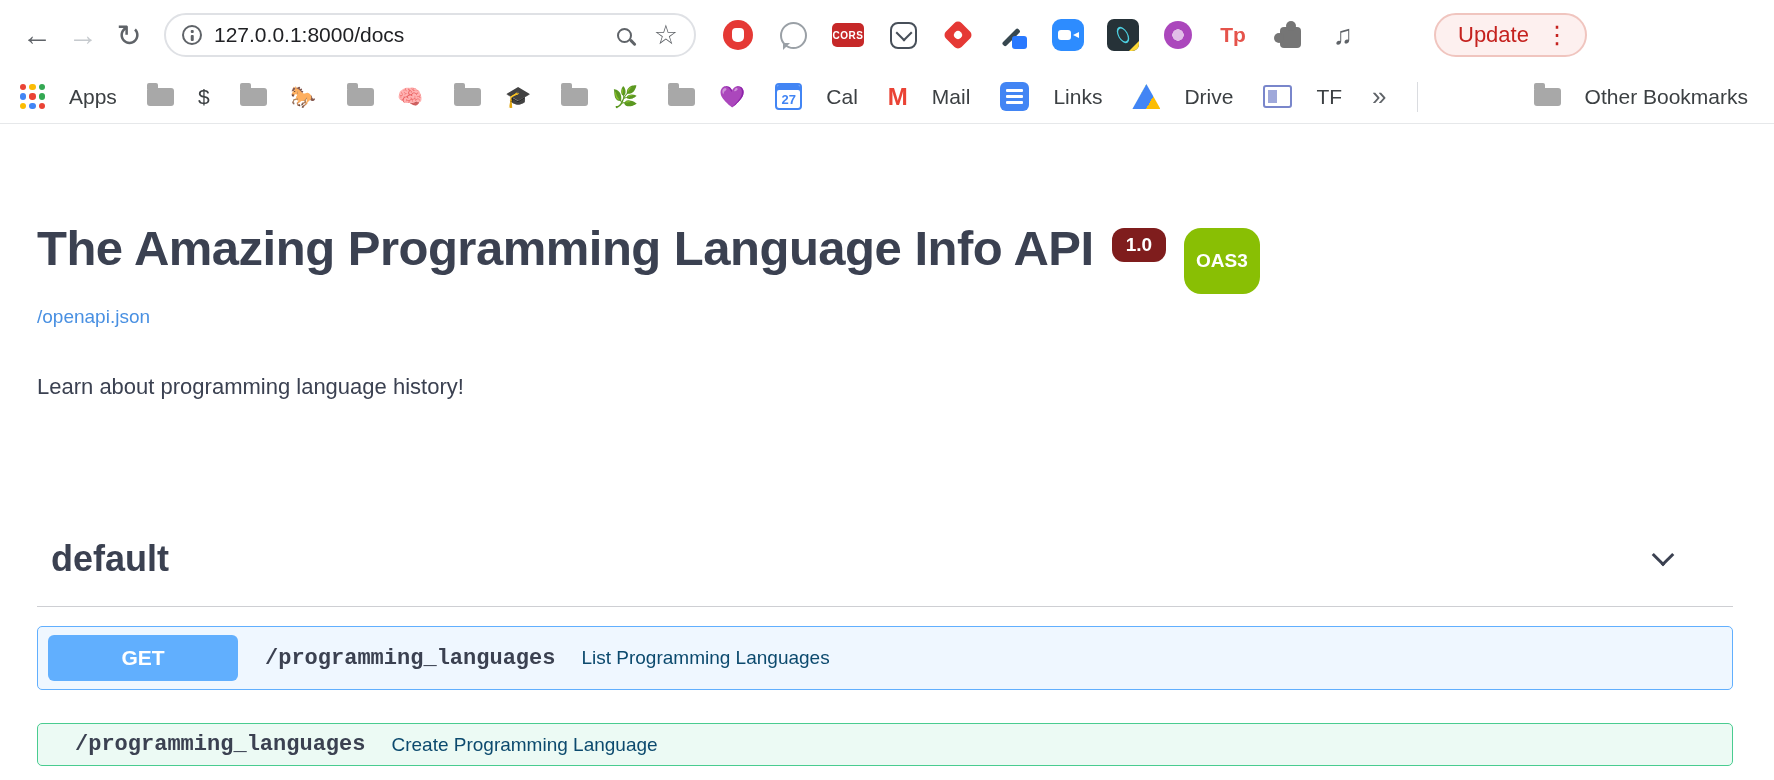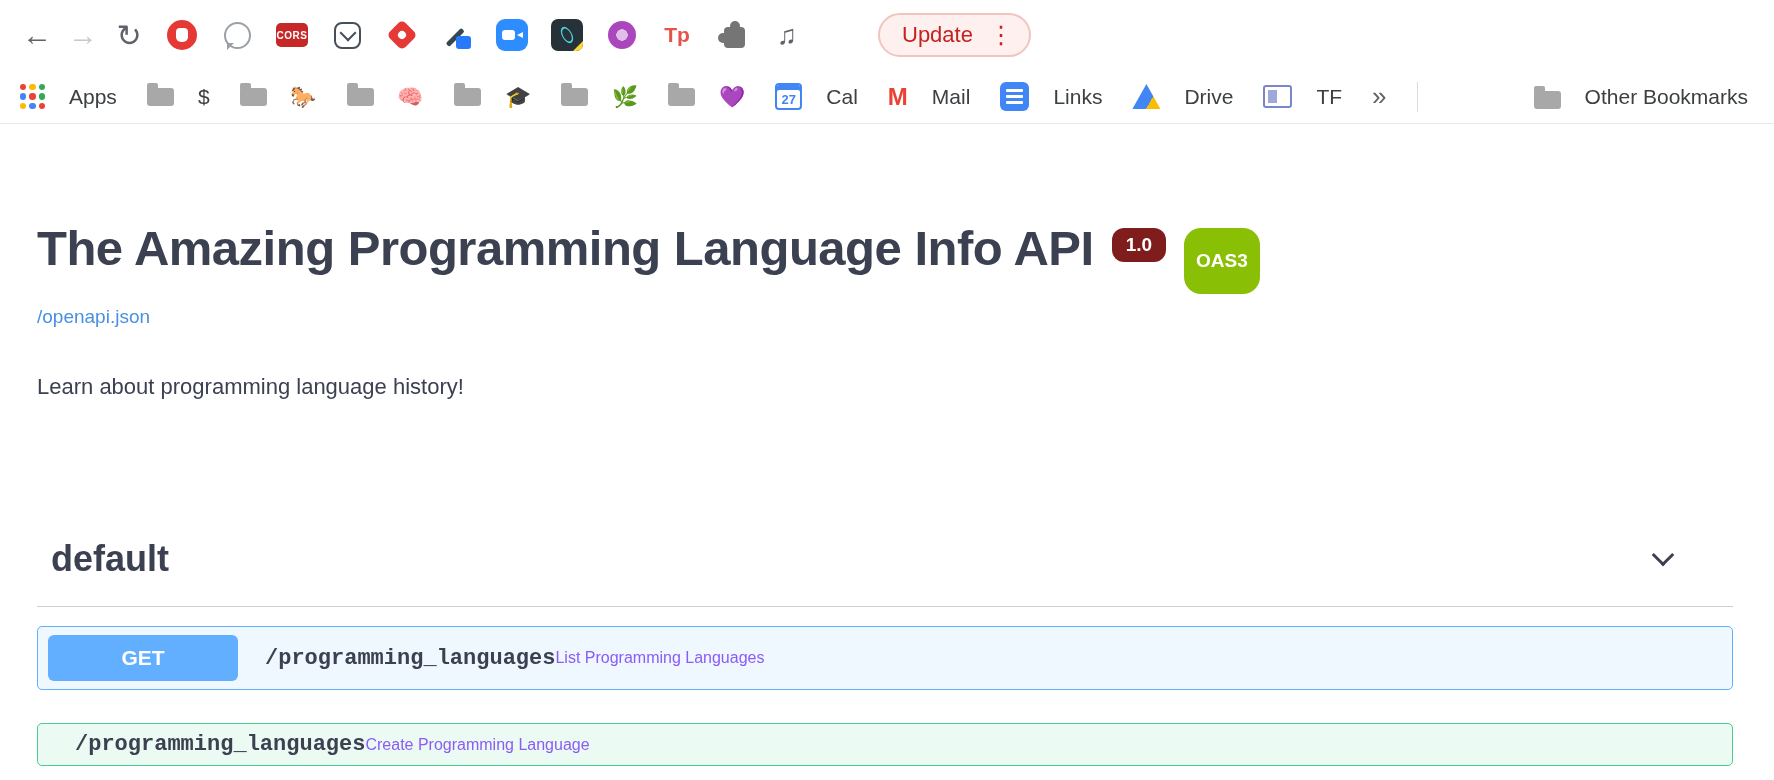--- a/index.html
+++ b/index.html
@@ -108,21 +108,21 @@
     font-size: 13px; font-weight: bold; color: #4285f4; padding-bottom: 1px; }
   .gmail-icon { font-size: 24px; font-weight: 800; color: #ea4335; line-height: 1; }
   .links-icon { width: 29px; height: 29px; border-radius: 6px; background: #4285f4; position: relative; }
   .links-icon::before { content:""; position:absolute; left: 6px; right: 6px; top: 7px; height: 3px; background: #fff; border-radius: 1px; box-shadow: 0 6px 0 #fff, 0 12px 0 #fff; }
   .drive-icon { width: 28px; height: 25px; clip-path: polygon(50% 0, 100% 100%, 0 100%);
     background: linear-gradient(120deg, #0f9d58 0 34%, #4285f4 34% 67%, #fbbc04 67%); }
   .tf-icon { width: 29px; height: 23px; border: 2px solid #7986cb; border-radius: 3px; background: #fff; position: relative; }
   .tf-icon::before { content:""; position:absolute; left: 3px; top: 3px; width: 9px; height: 13px; background: #9fa8da; }
   .bm-chevron { font-size: 26px; color: #5f6368; }
   .bm-divider { width: 1px; height: 30px; background: #dadce0; }
-  .bm-right { margin-left: auto; align-items: flex-end; }
+  .bm-right { margin-left: auto; }
 
   
   .content { padding: 96px 41px 0 37px; background: #fff; }
   .title-row { display: flex; align-items: flex-start; gap: 18px; }
   .api-title { margin: 0; font-size: 49px; font-weight: bold; color: #3b4151; letter-spacing: -0.5px; line-height: 1.15; }
   .badge { color: #fff; font-size: 19px; font-weight: bold; margin-top: 8px; flex: 0 0 auto; }
   .badge-version { background: #7f1d1d; padding: 6px 14px; border-radius: 12px; }
   .badge-oas { background: #89bf04; padding: 22px 12px; border-radius: 17px; }
   .spec-link { display: inline-block; margin-top: 12px; font-size: 19px; color: #4990e2; text-decoration: none; cursor: pointer; text-align: center; }
   .api-desc { margin-top: 46px; font-size: 22px; color: #3b4151; }
@@ -135,32 +135,39 @@
 
   .ops { margin-top: 19px; }
   .op-row { display: flex; align-items: center; padding: 8px 10px; border-radius: 5px; margin-bottom: 33px; cursor: pointer; }
   .op-get  { background: rgba(97,175,254,.1);  border: 1.5px solid #61affe; }
   .op-post { background: rgba(73,204,144,.1); border: 1.5px solid #49cc90; }
   .method-badge { width: 190px; height: 46px; border-radius: 6px; color: #fff; font-weight: bold; font-size: 21px;
     display: flex; align-items: center; justify-content: center; flex: 0 0 auto; }
   .badge-get  { background: #61affe; }
   .badge-post { background: #49cc90; }
   .op-path { font-family: "Liberation Mono", "DejaVu Sans Mono", monospace; font-weight: bold; font-size: 22px; color: #3b4151; margin-left: 27px; }
-  .op-summary { font-size: 16px; color: #8b5cf6; }
+  .op-summary { font-size: 19px; color: #0c4a6e; margin-left: 26px; }
 </style>
 </head>
 <body>
 
 <div>
 
   <div class="toolbar">
     <span class="nav-btn">←</span>
     <span class="nav-btn disabled">→</span>
     <span class="nav-btn">↻</span>
 
+    <div class="omnibox">
+      <span class="info-icon"></span>
+      <span class="omni-url">127.0.0.1:8000/docs</span>
+      <span class="omni-spacer"></span>
+      <span class="magnifier"></span>
+      <span class="star-icon">☆</span>
+    </div>
 
     <div class="extensions">
       <span class="ext">
           <span class="ext-hand"></span>
         </span>
       <span class="ext">
           <span class="ext-chat"></span>
         </span>
       <span class="ext">
           <span class="ext-cors">CORS</span>

